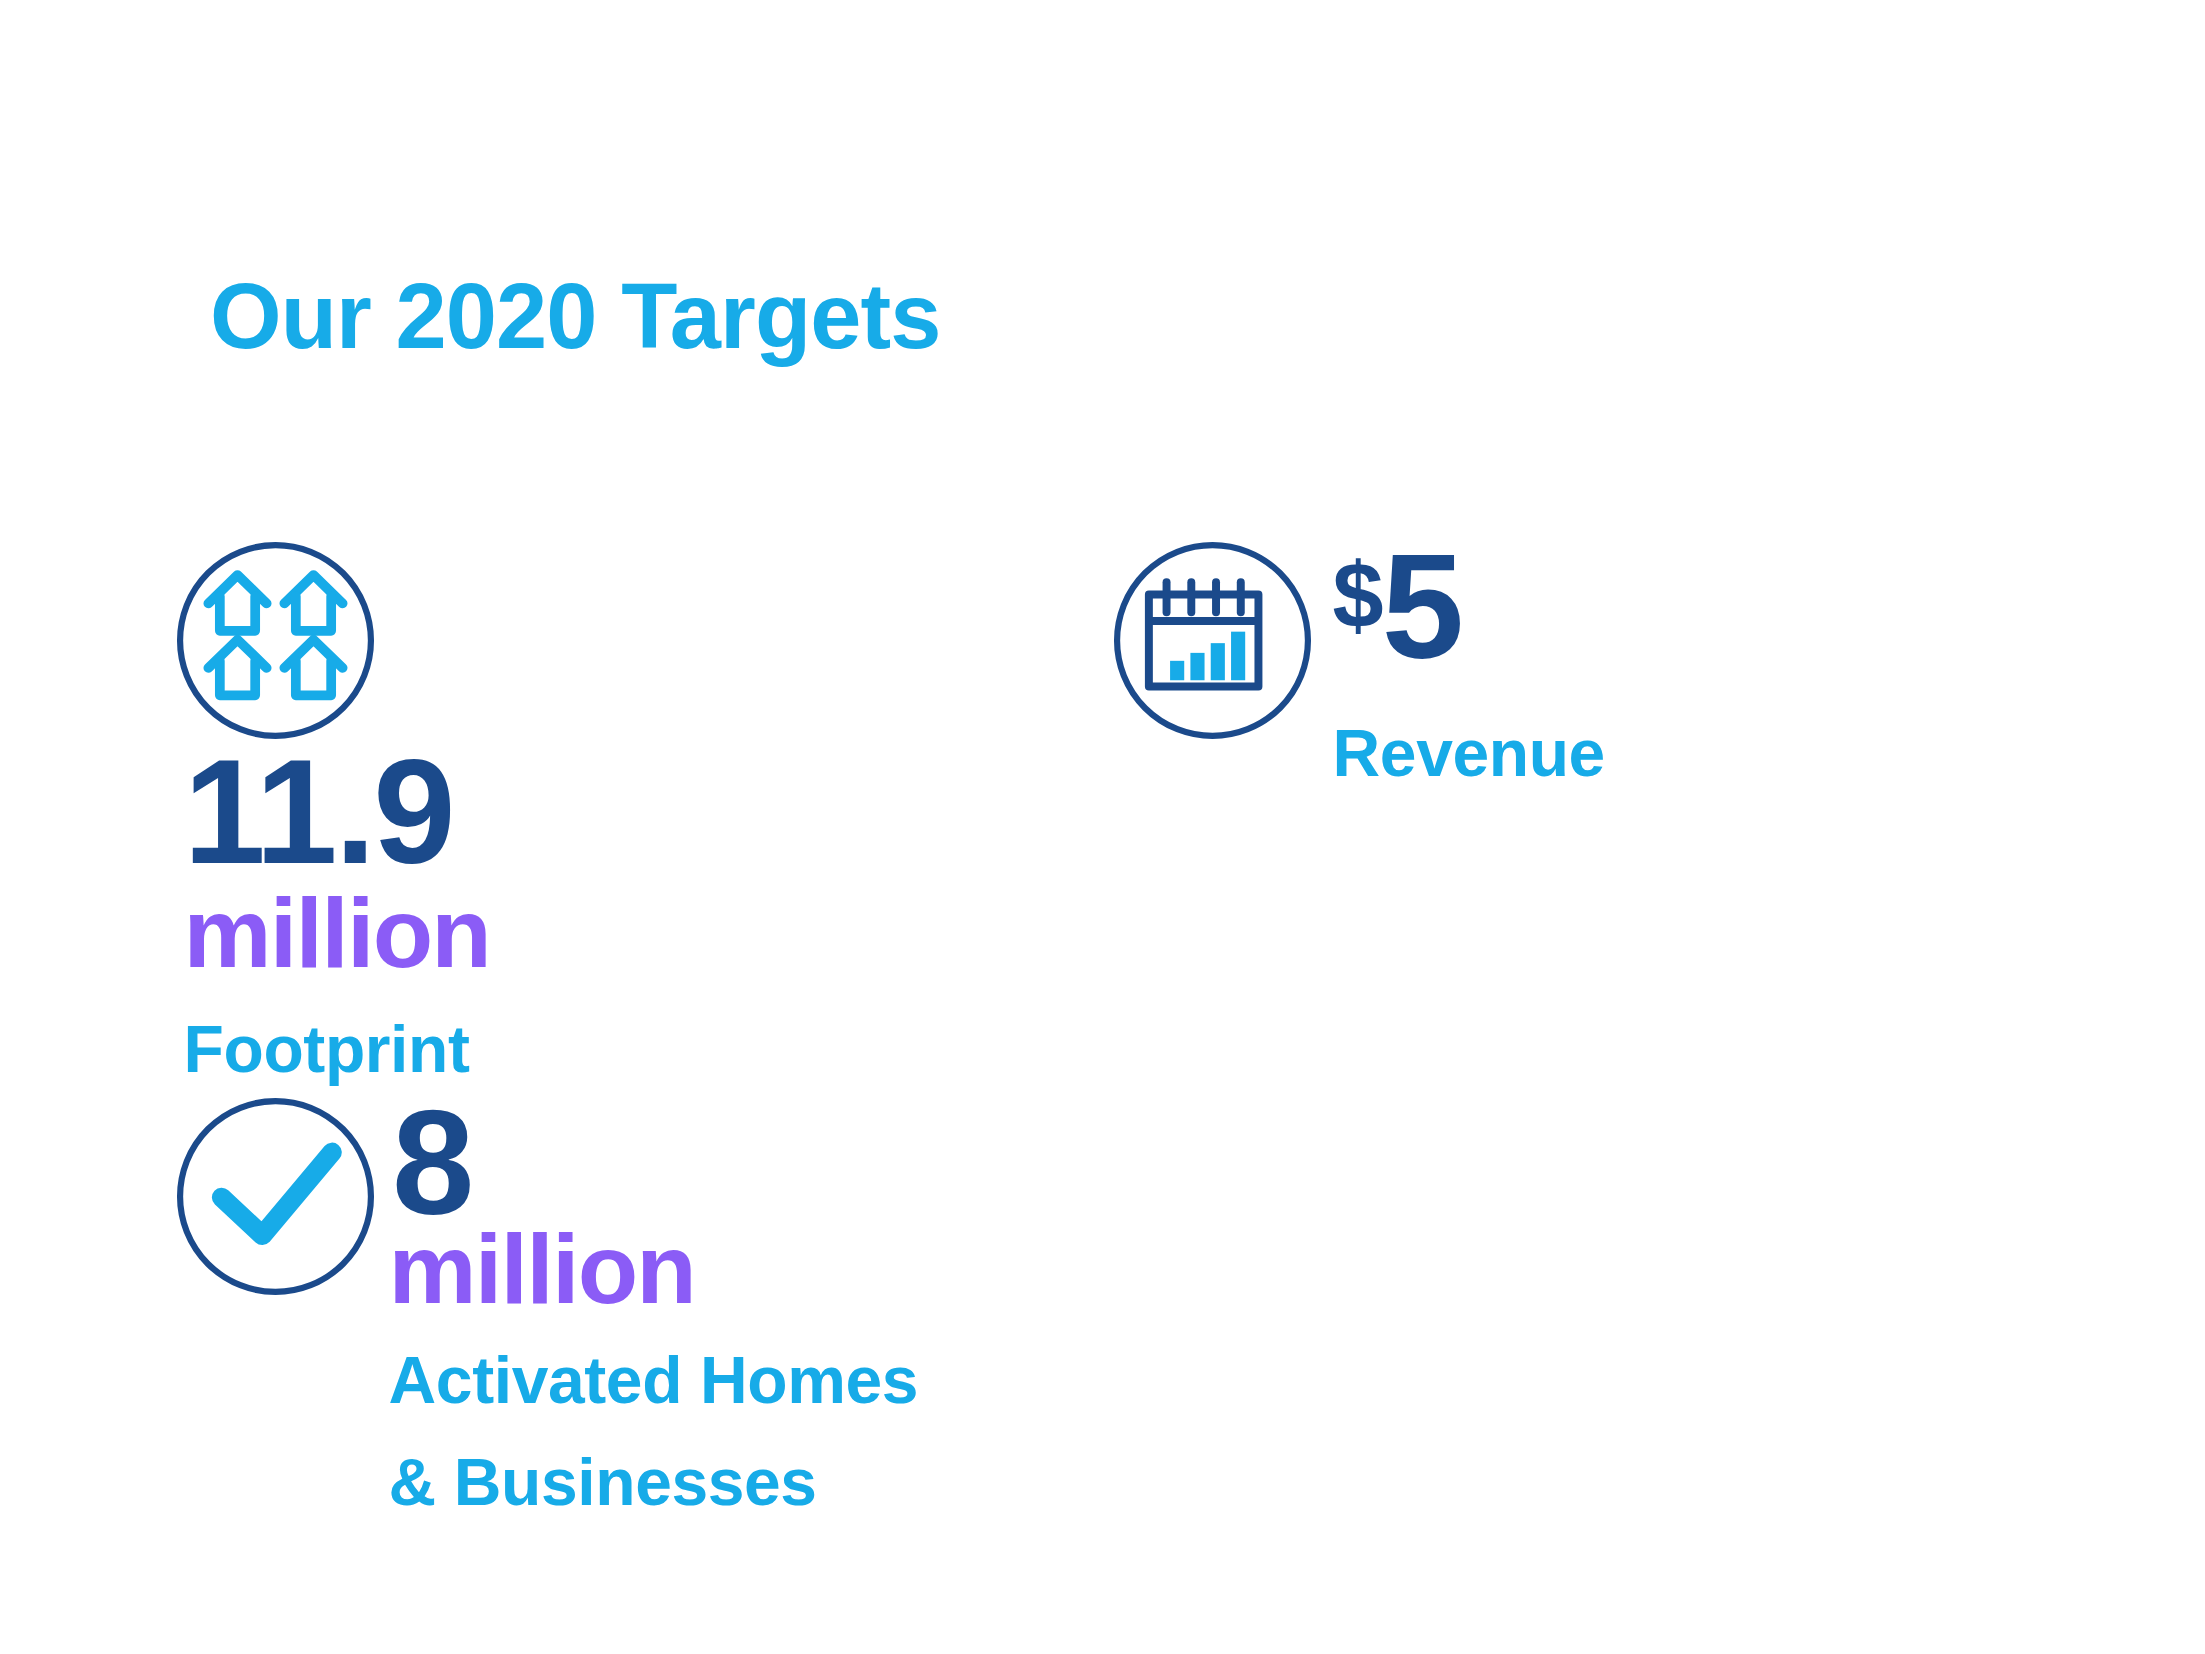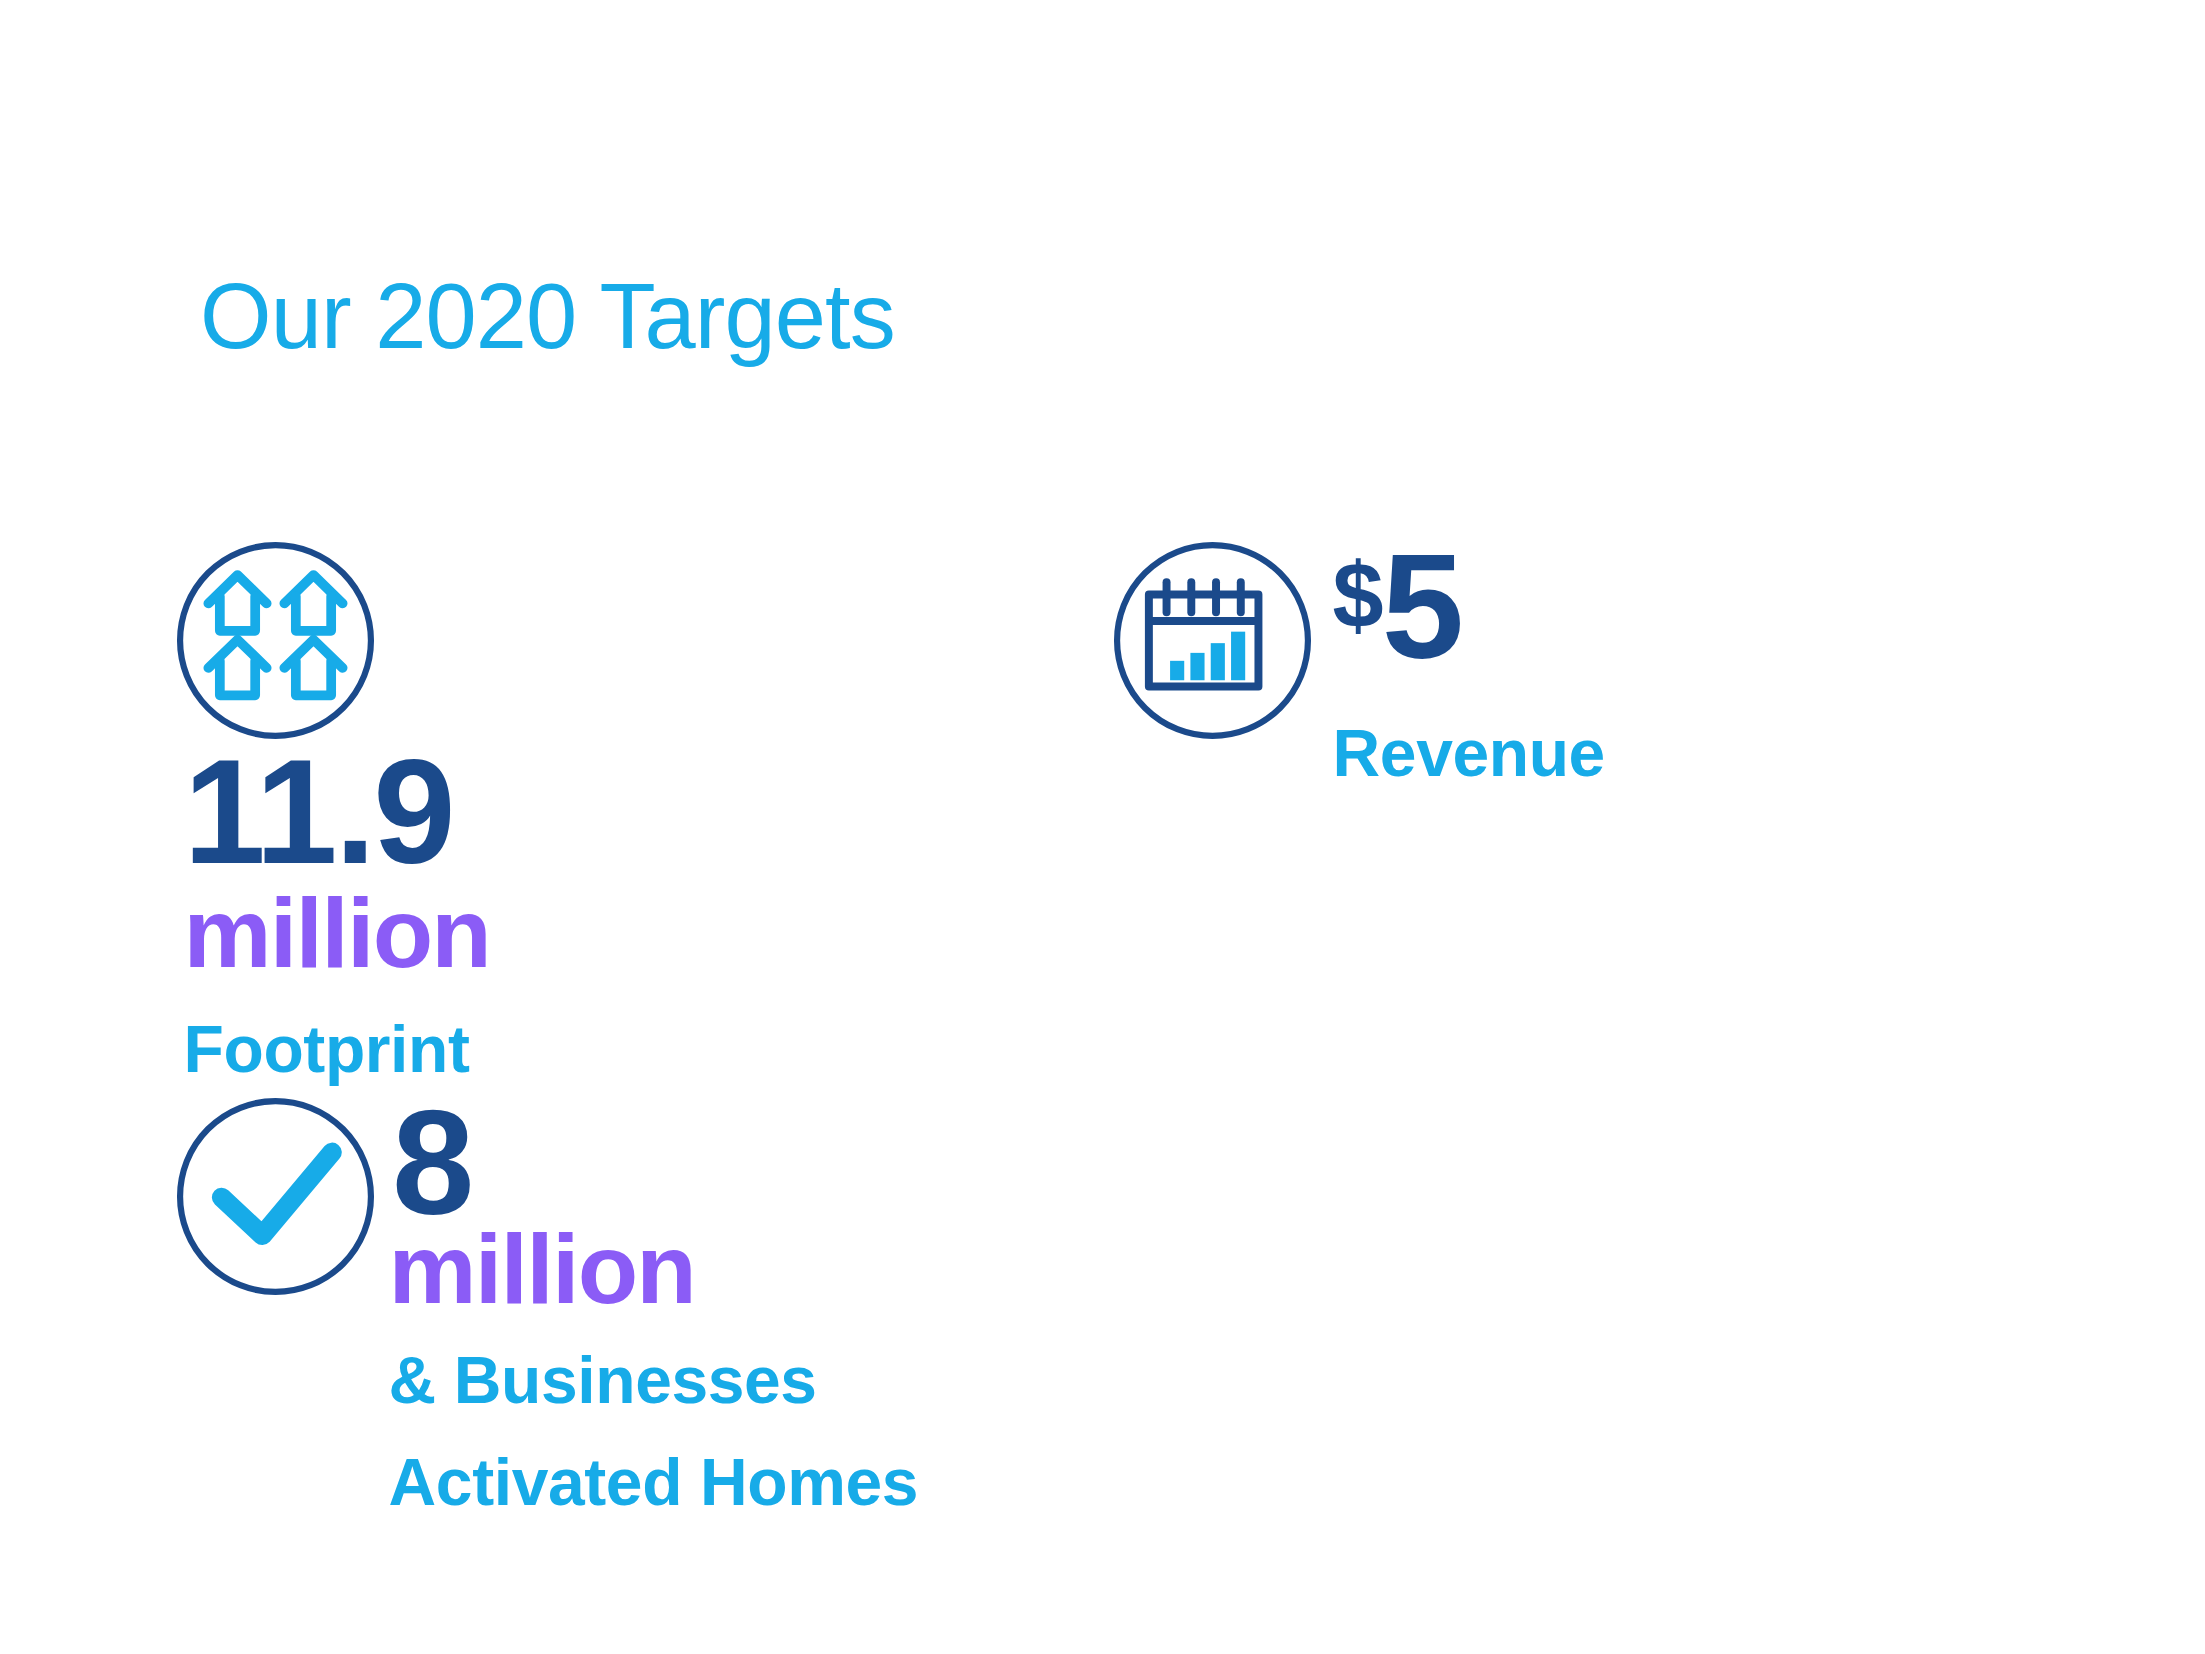--- a/index.html
+++ b/index.html
@@ -12,24 +12,24 @@
     height: 1654px;
     position: relative;
     overflow: hidden;
     font-family: "Liberation Sans", sans-serif;
     -webkit-font-smoothing: antialiased;
   }
 
   
   #slide-title {
     position: absolute;
-    left: 200px;
+    left: 210px;
     top: 266px;
     font-size: 92px;
-    font-weight: 400;
+    font-weight: 700;
     color: #17ABE8;
     letter-spacing: -0.9px;
     line-height: 1.1;
     white-space: nowrap;
     text-align: right;
   }
 
   
   .stat {
     position: absolute;
@@ -173,17 +173,17 @@
   <div class="stat-icon">
     <svg viewBox="0 0 232 232" xmlns="http://www.w3.org/2000/svg">
       <circle cx="116" cy="116" r="108" fill="none" stroke="#1B4A8B" stroke-width="7"></circle>
       <polyline points="55,117 101,160 180,66" fill="none" stroke="#17ABE8" stroke-width="22" stroke-linecap="round" stroke-linejoin="round"></polyline>
     </svg>
   </div>
 
   <div class="stat-text">
     <span class="stat-value big">8</span>
     <span class="stat-unit">million</span>
+    <span class="stat-label">Activated Homes</span>
     <span class="stat-label">&amp; Businesses</span>
-    <span class="stat-label">Activated Homes</span>
   </div>
 </div>
 
 
 </body></html>

